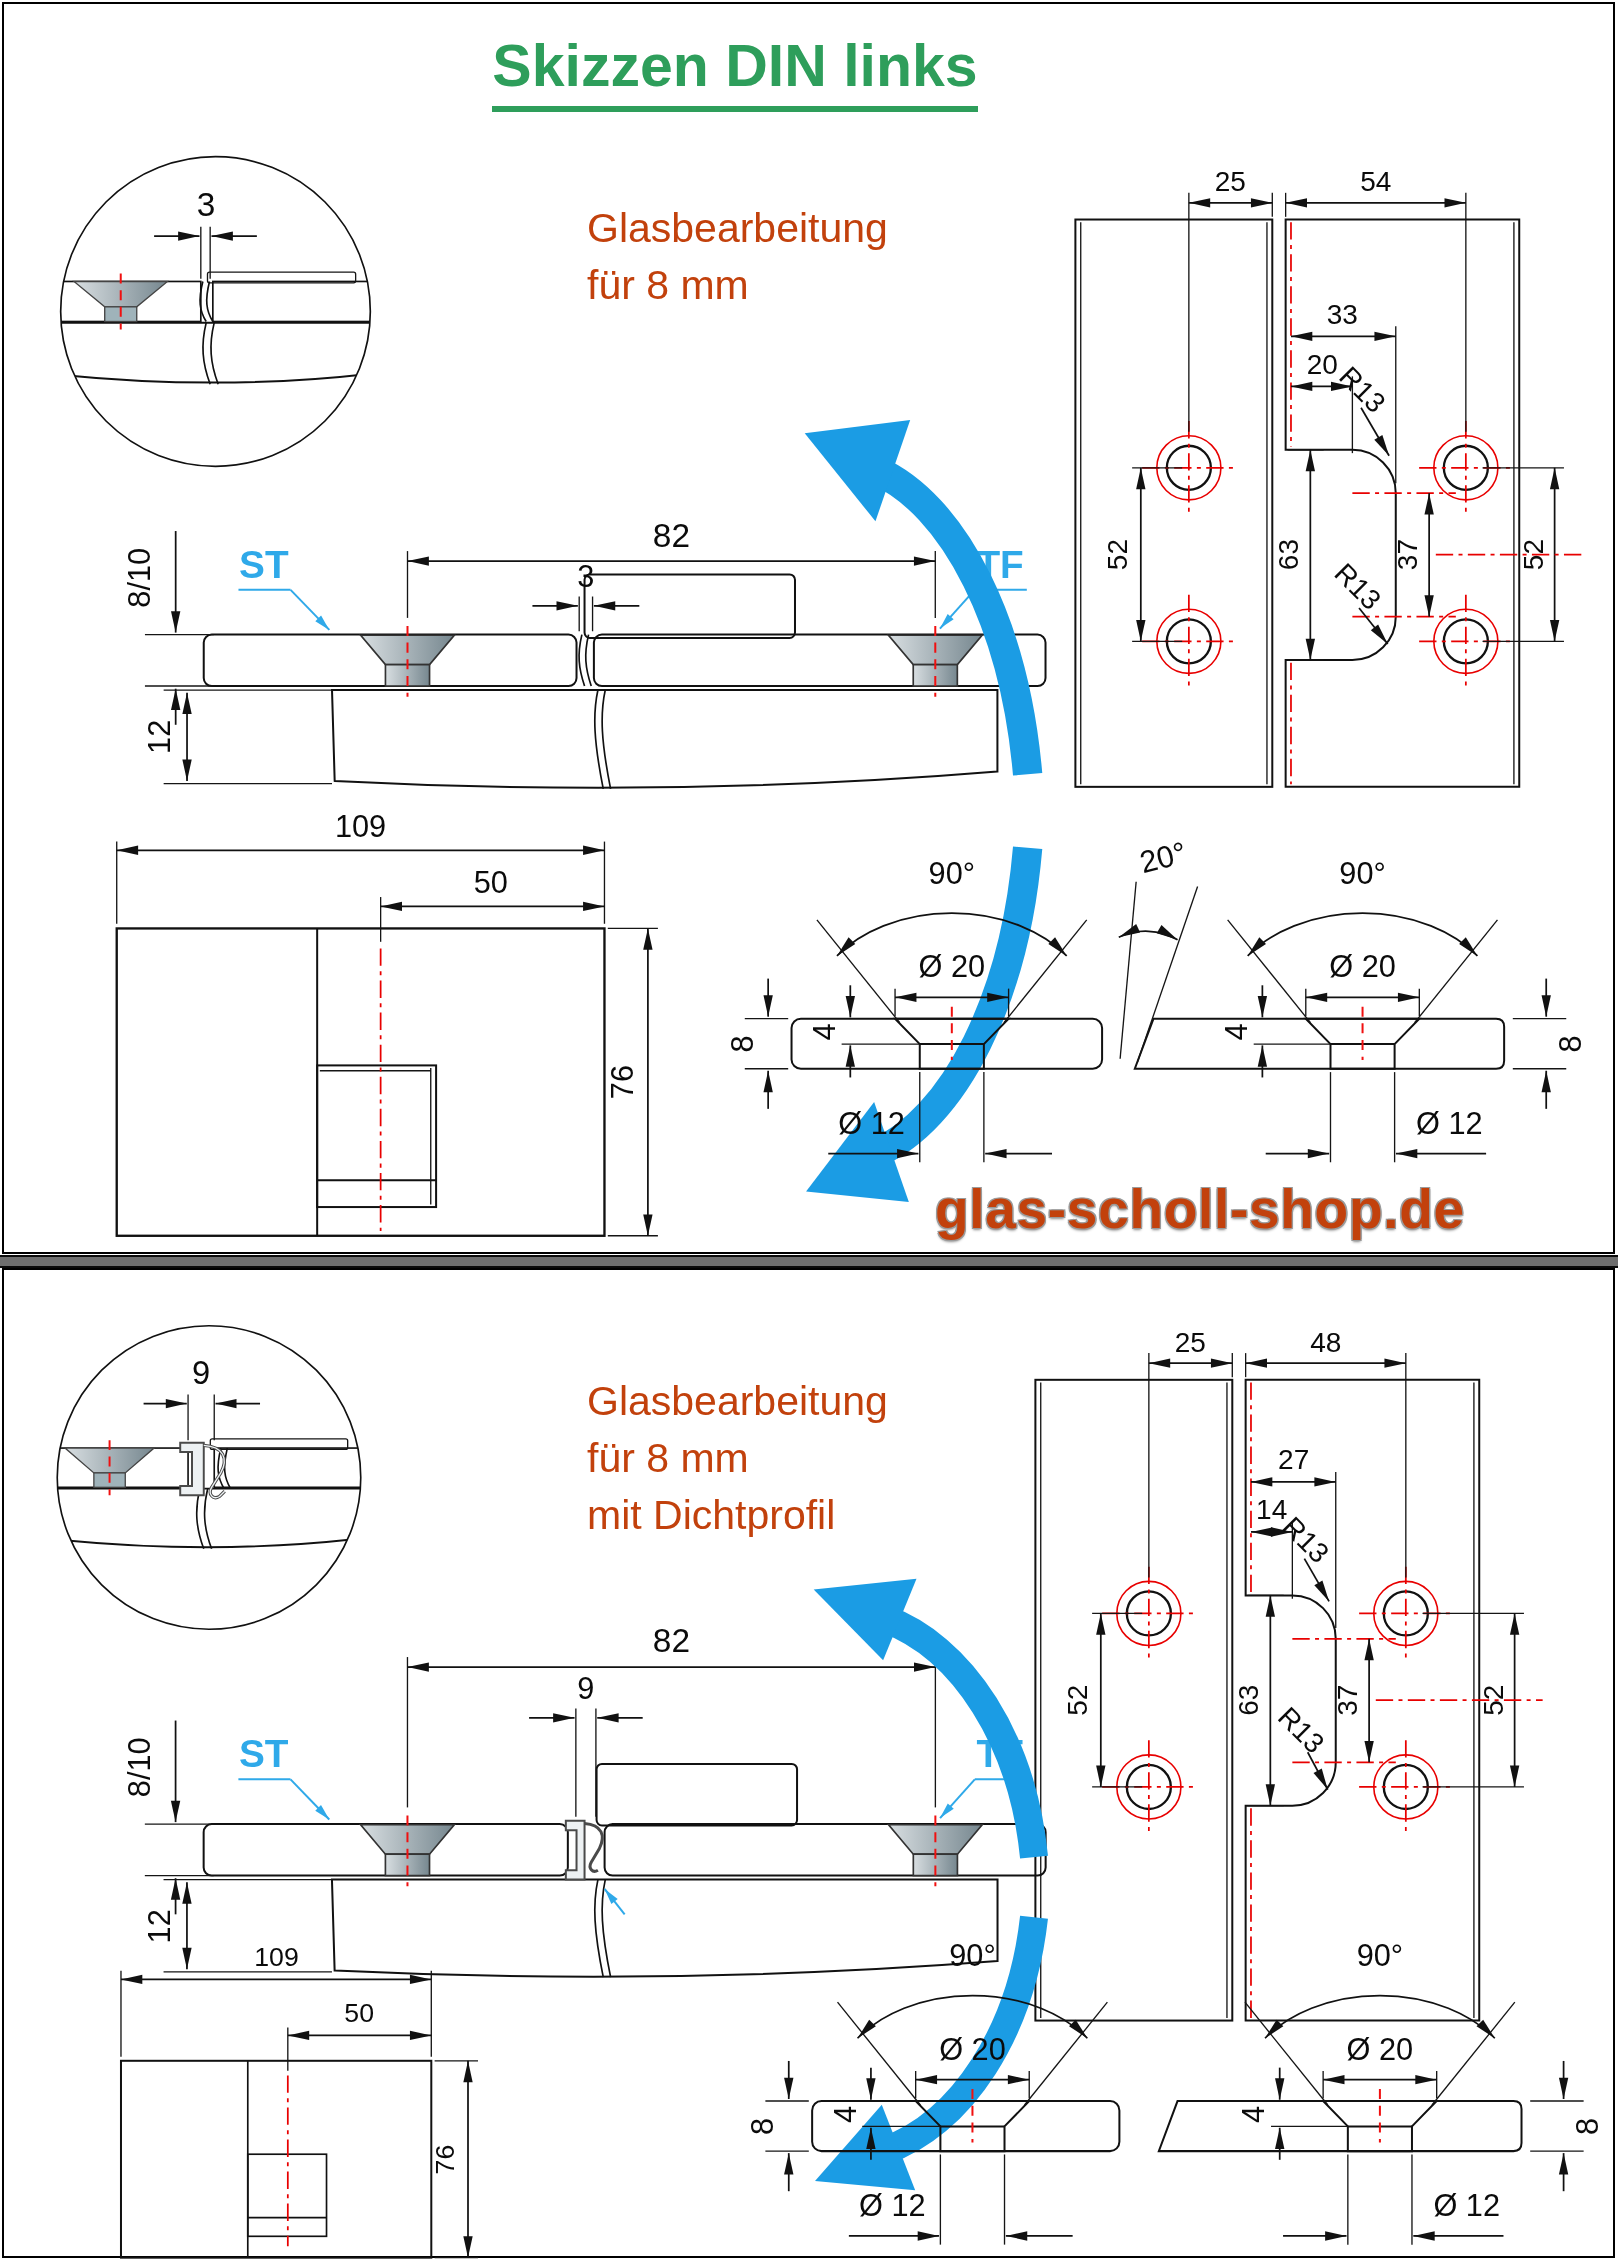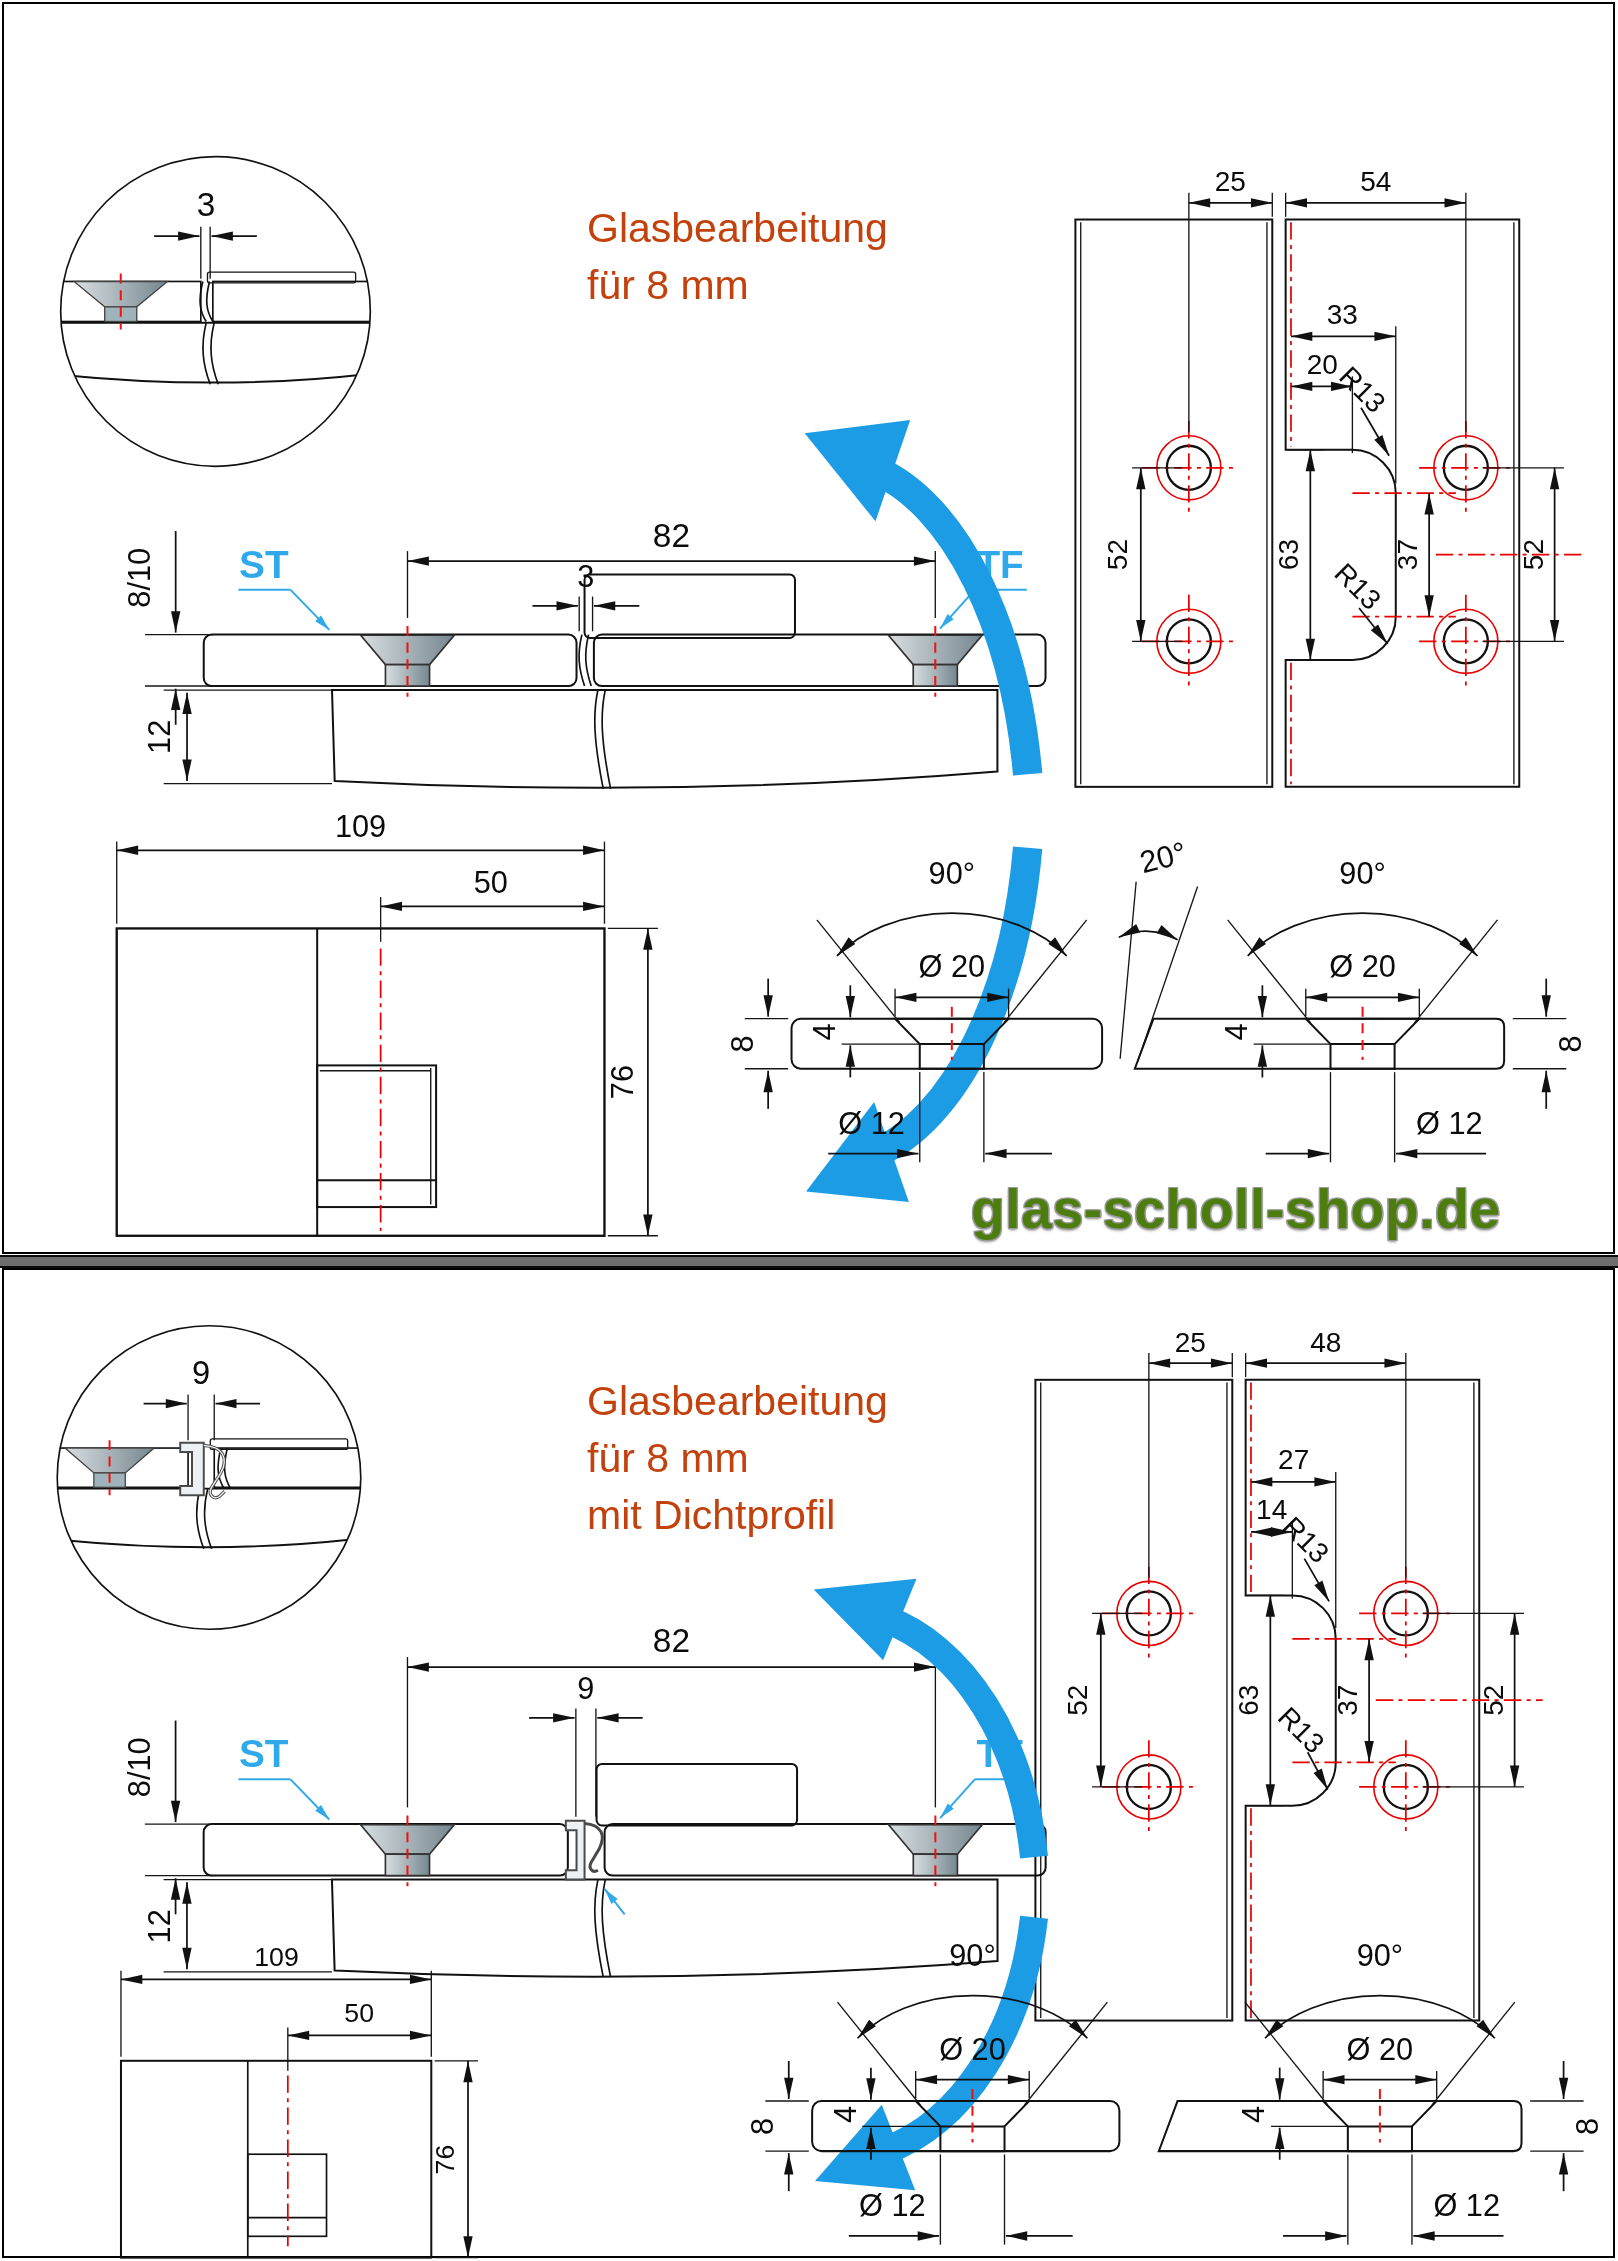--- a/index.html
+++ b/index.html
@@ -10,22 +10,22 @@
   .page2{top:1268px;height:986px;}
   .divider{position:absolute;left:0;top:1255px;width:1619px;height:8.7px;background:#6E6E6E;
            border-top:2px solid #0a0a0a;border-bottom:2px solid #0a0a0a;}
   .abs{position:absolute;}
   h1.title{position:absolute;left:401px;top:32px;width:668px;margin:0;text-align:center;
            font-size:59px;font-weight:bold;color:#2E9E5B;}
   h1.title span{border-bottom:6px solid #2E9E5B;padding-bottom:6.7px;}
   .desc{position:absolute;left:587px;width:414px;color:#c2410c;font-size:41px;line-height:57px;}
   .d1{top:200px;} .d2{top:1373px;}
   .watermark{position:absolute;left:935px;top:1177px;font-size:55px;font-weight:700;
-             letter-spacing:0.7px;color:#4d7c0f;
-             text-shadow:-1.3px -1.3px 0 #9a9a9a,1.3px -1.3px 0 #9a9a9a,-1.3px 1.3px 0 #9a9a9a,1.3px 1.3px 0 #9a9a9a,0 2px 2.7px #8a8a8a;margin-left:36px;}
+             letter-spacing:0.7px;color:#c2410c;
+             text-shadow:-1.3px -1.3px 0 #9a9a9a,1.3px -1.3px 0 #9a9a9a,-1.3px 1.3px 0 #9a9a9a,1.3px 1.3px 0 #9a9a9a,0 2px 2.7px #8a8a8a;}
   svg{position:absolute;overflow:visible;}
   svg text{fill:#0b0b0b;font-family:"Liberation Sans",sans-serif;text-anchor:middle;}
   .t42{font-size:42px;} .t46{font-size:46px;} .t50{font-size:50px;} .t40{font-size:40px;}
   .blue-label{fill:#2FA9E9;font-size:58px;font-weight:bold;}
   .o3{stroke:#111;stroke-width:3;fill:none;}
   .o35{stroke:#111;stroke-width:3.5;fill:none;}
   .o25{stroke:#111;stroke-width:2.5;fill:none;}
   .thin{stroke:#151515;stroke-width:2;fill:none;}
   .dim{stroke:#111;stroke-width:2.6;fill:none;}
   .redl{stroke:#E80000;stroke-width:2.6;fill:none;stroke-dasharray:26 8 6 8;}
@@ -86,20 +86,21 @@
       <clipPath id="clipC">
           <circle cx="240" cy="245" r="232"></circle>
         </clipPath>
     </defs>
   </svg>
 
   <div class="page page1"></div>
   <div class="page page2"></div>
   <div class="divider"></div>
 
+  <h1 class="title"><span>Skizzen DIN links</span></h1>
 
   <svg class="abs" style="left:55px;top:148px" width="321" height="327" viewBox="0 0 480 490">
     <circle cx="240" cy="245" r="232" fill="#fff" class="o25"></circle>
     <g clip-path="url(#clipC)">
       <path d="M6,262 L474,262 L474,338 Q250,364 10,340 Z" fill="url(#gPlate)" class="o3"></path>
       <path d="M226,262 C218,295 220,322 232,354" class="o25"></path>
       <path d="M238,262 C230,295 232,322 244,354" class="o25"></path>
       <rect x="6" y="200" width="212" height="60" fill="url(#gDetailGlass)" class="o25"></rect>
       <polygon points="28,200 168,200 122,238 74,238" fill="url(#gCone)" stroke="#444" stroke-width="2"></polygon>
       <rect x="74" y="238" width="48" height="22" fill="#9FB3BA" stroke="#444" stroke-width="2"></rect>

